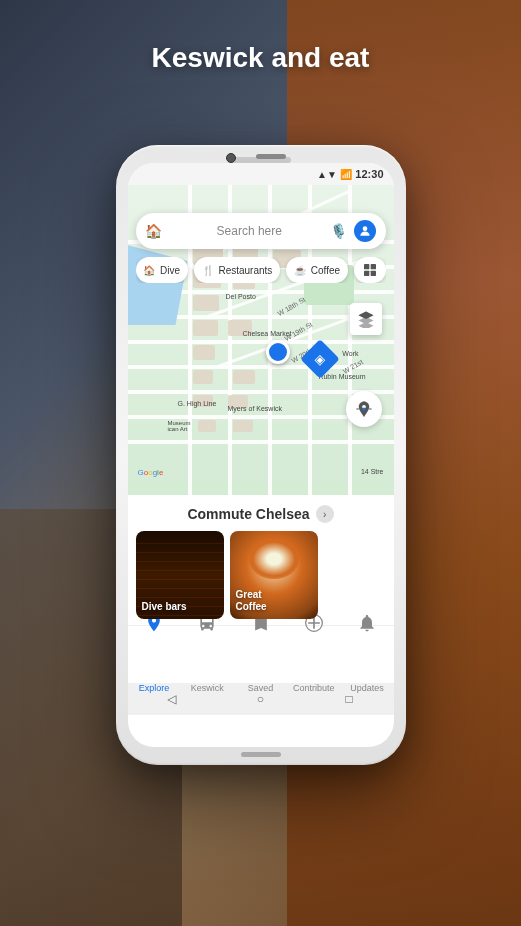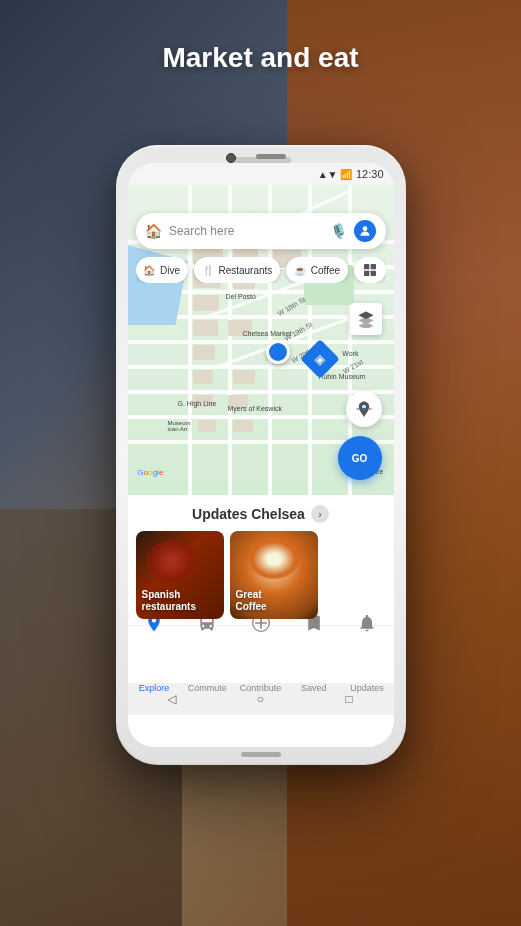--- a/index.html
+++ b/index.html
@@ -243,20 +243,21 @@
       align-items: center;
       padding: 0 10px;
       box-shadow: 0 2px 8px rgba(0,0,0,0.2);
       z-index: 5;
     }
 
     .search-bar-text {
       flex: 1;
       font-size: 12px;
       color: #888;
+      text-align: center;
     }
 
     .search-icon {
       color: #555;
       font-size: 14px;
       margin-right: 6px;
     }
 
     .search-mic-icon {
       width: 20px;
@@ -603,35 +604,35 @@
       background: radial-gradient(ellipse, #f5f5dc 20%, #d2691e 60%, transparent 100%);
       border-radius: 50%;
     }
   </style>
 </head>
 <body>
 
 <div class="bg"></div>
 
 <div class="hero-text">
-  <div>Market and eat</div>
+  <div>Keswick and eat</div>
 </div>
 
 <div class="phone-wrapper">
   <div class="phone-shell">
     <div class="phone-camera"></div>
     <div class="phone-speaker"></div>
 
     <div class="phone-screen">
 
       <div class="status-bar">
         <div class="signal-icons">
           <span>▲▼</span>
           <span>📶</span>
-          <span style="font-size:11px; font-weight:400; color:#333;">12:30</span>
+          <span style="font-size:11px; font-weight:700; color:#333;">12:30</span>
         </div>
       </div>
 
       <div class="map-area">
 
         <div class="map-roads">
 
           <div class="road-h" style="top: 55px;"></div>
           <div class="road-h" style="top: 80px;"></div>
           <div class="road-h" style="top: 105px;"></div>
@@ -737,42 +738,39 @@
           <svg width="18" height="18" viewBox="0 0 24 24" fill="#555">
             <path d="M12 2C8.13 2 5 5.13 5 9c0 5.25 7 13 7 13s7-7.75 7-13c0-3.87-3.13-7-7-7zm0 9.5c-1.38 0-2.5-1.12-2.5-2.5s1.12-2.5 2.5-2.5 2.5 1.12 2.5 2.5-1.12 2.5-2.5 2.5z"></path>
             <circle cx="12" cy="12" r="2" fill="#1a73e8"></circle>
             <line x1="12" y1="2" x2="12" y2="5" stroke="#555" stroke-width="1.5"></line>
             <line x1="12" y1="19" x2="12" y2="22" stroke="#555" stroke-width="1.5"></line>
             <line x1="2" y1="12" x2="5" y2="12" stroke="#555" stroke-width="1.5"></line>
             <line x1="19" y1="12" x2="22" y2="12" stroke="#555" stroke-width="1.5"></line>
           </svg>
         </div>
 
-        <div class="map-go-btn">
-          <span>GO</span>
-        </div>
 
         <div class="google-logo">
           <span>G</span><span>o</span><span>o</span><span>g</span><span>l</span><span>e</span>
         </div>
       </div>
 
       <div class="explore-section">
         <div class="explore-header">
-          <span class="explore-title">Updates Chelsea</span>
+          <span class="explore-title">Commute Chelsea</span>
           <div class="explore-chevron">›</div>
         </div>
 
         <div class="explore-cards">
 
+
           <div class="explore-card">
-            <div class="card-bg card-spanish"></div>
-            <div class="card-label">Spanish<br>restaurants</div>
+            <div class="card-bg card-bars"></div>
+            <div class="card-label">Dive bars</div>
           </div>
-
 
           <div class="explore-card">
             <div class="card-bg card-coffee"></div>
             <div class="card-label">Great<br>Coffee</div>
           </div>
 
         </div>
       </div>
 
       <div class="bottom-nav">
@@ -783,42 +781,42 @@
             </svg>
           </span>
           <span class="nav-label active">Explore</span>
         </div>
         <div class="nav-item">
           <span class="nav-icon">
             <svg width="20" height="20" viewBox="0 0 24 24" fill="#888">
               <path d="M4 16c0 .88.39 1.67 1 2.22V20c0 .55.45 1 1 1h1c.55 0 1-.45 1-1v-1h8v1c0 .55.45 1 1 1h1c.55 0 1-.45 1-1v-1.78c.61-.55 1-1.34 1-2.22V6c0-3.5-3.58-4-8-4s-8 .5-8 4v10zm3.5 1c-.83 0-1.5-.67-1.5-1.5S6.67 14 7.5 14s1.5.67 1.5 1.5S8.33 17 7.5 17zm9 0c-.83 0-1.5-.67-1.5-1.5s.67-1.5 1.5-1.5 1.5.67 1.5 1.5-.67 1.5-1.5 1.5zm1.5-6H6V6h12v5z"></path>
             </svg>
           </span>
-          <span class="nav-label">Commute</span>
+          <span class="nav-label">Keswick</span>
+        </div>
+        <div class="nav-item">
+          <span class="nav-icon">
+            <svg width="20" height="20" viewBox="0 0 24 24" fill="#888">
+              <path d="M17 3H7c-1.1 0-2 .9-2 2v16l7-3 7 3V5c0-1.1-.9-2-2-2z"></path>
+            </svg>
+          </span>
+          <span class="nav-label">Saved</span>
         </div>
         <div class="nav-item">
           <span class="nav-icon">
             <svg width="20" height="20" viewBox="0 0 24 24" fill="#888">
               <path d="M19 13h-6v6h-2v-6H5v-2h6V5h2v6h6v2z"></path>
               <circle cx="12" cy="12" r="10" fill="none" stroke="#888" stroke-width="1.5"></circle>
             </svg>
           </span>
           <span class="nav-label">Contribute</span>
         </div>
         <div class="nav-item">
           <span class="nav-icon">
             <svg width="20" height="20" viewBox="0 0 24 24" fill="#888">
-              <path d="M17 3H7c-1.1 0-2 .9-2 2v16l7-3 7 3V5c0-1.1-.9-2-2-2z"></path>
-            </svg>
-          </span>
-          <span class="nav-label">Saved</span>
-        </div>
-        <div class="nav-item">
-          <span class="nav-icon">
-            <svg width="20" height="20" viewBox="0 0 24 24" fill="#888">
               <path d="M12 22c1.1 0 2-.9 2-2h-4c0 1.1.9 2 2 2zm6-6v-5c0-3.07-1.64-5.64-4.5-6.32V4c0-.83-.67-1.5-1.5-1.5s-1.5.67-1.5 1.5v.68C7.63 5.36 6 7.92 6 11v5l-2 2v1h16v-1l-2-2z"></path>
             </svg>
           </span>
           <span class="nav-label">Updates</span>
         </div>
       </div>
 
       <div class="phone-bottom-bar">
         <div class="phone-btn">◁</div>
         <div class="phone-btn">○</div>

